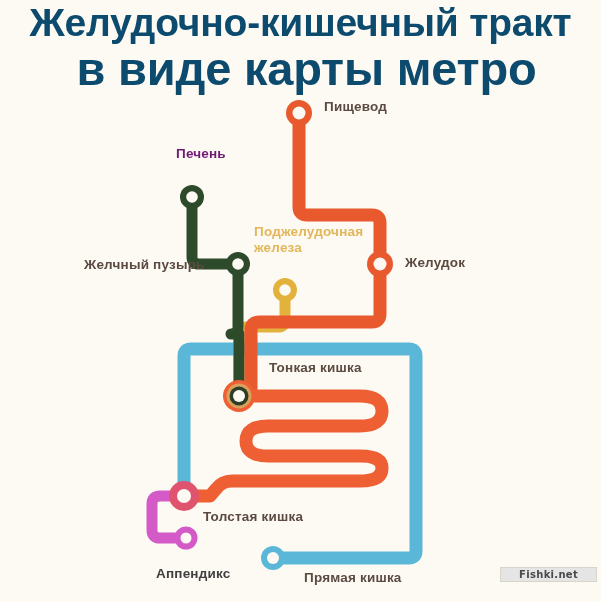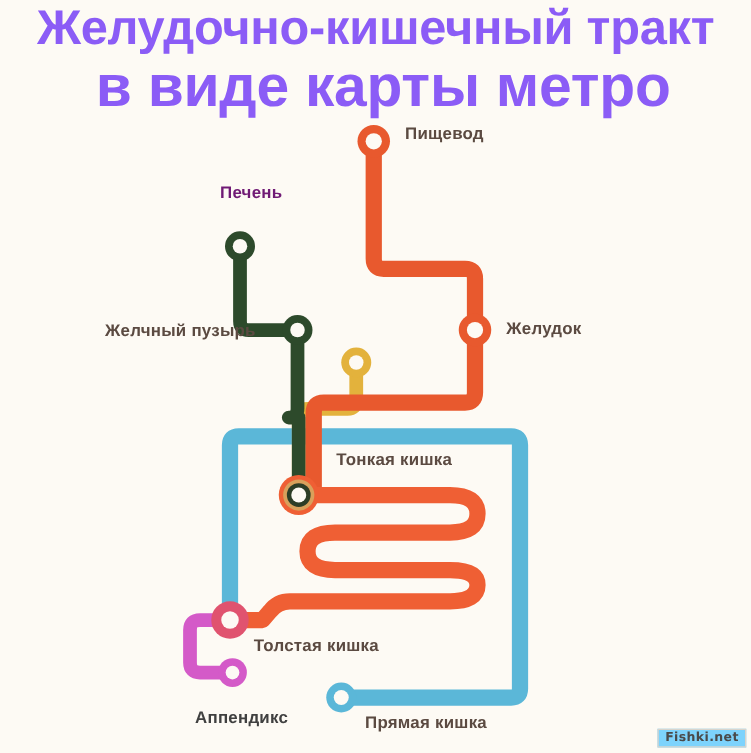--- a/index.html
+++ b/index.html
@@ -8,21 +8,21 @@
     background:#fdfaf4;
     font-family:"Liberation Sans","DejaVu Sans",sans-serif;
     overflow:hidden;
     position:relative;
   }
   #stage{position:relative;width:601px;height:602px;}
 
   .title-block{
     position:absolute;left:0;top:2px;width:601px;
     text-align:center;
-    color:#8b5cf6;
+    color:#0c4a6e;
     font-weight:bold;
     line-height:1.08;
     letter-spacing:-0.2px;
   }
   .title-line1{font-size:39px;}
   .title-line2{font-size:47px;padding-left:12px;}
 
   svg#map{position:absolute;left:0;top:0;width:601px;height:602px;}
 
   .label{
@@ -32,27 +32,27 @@
     white-space:nowrap;
     letter-spacing:0.2px;
   }
   .lbl-dark{color:#5b4a41;}
   .lbl-green{color:#701a75;}
   .lbl-gold{color:#e2b659;}
   .lbl-magenta{color:#404040;}
   .lbl-2line{line-height:1.18;white-space:normal;width:140px;}
 
   .watermark{
-    position:absolute;right:4px;bottom:4px;
-    background:#7dd3fc;
+    position:absolute;right:4px;bottom:20px;
+    background:#e5e5e5;
     border:1px solid #d8d4cc;
     color:#4a4a4a;
     font-size:10px;
     font-weight:bold;
-    padding:1px 5px;
+    padding:1px 18px;
     letter-spacing:0.3px;
     font-family:"DejaVu Sans",sans-serif;
   }
 </style>
 </head>
 <body>
 
 <div id="stage">
 
   <div class="title-block">
@@ -114,19 +114,20 @@
 
       <circle cx="273" cy="558" r="12" fill="#5bb7d8"></circle>
       <circle cx="273" cy="558" r="6" fill="#fdfaf4"></circle>
     </g>
   </svg>
 
   <div class="label lbl-dark" style="left:324px;top:99px;text-align:center;">Пищевод</div>
   <div class="label lbl-dark" style="left:405px;top:255px;">Желудок</div>
   <div class="label lbl-green" style="left:176px;top:146px;">Печень</div>
   <div class="label lbl-dark" style="left:84px;top:257px;">Желчный пузырь</div>
+  <div class="label lbl-gold lbl-2line" style="left:254px;top:224px;">Поджелудочная железа</div>
   <div class="label lbl-dark" style="left:259px;top:360px;padding-left:10px;">Тонкая кишка</div>
   <div class="label lbl-dark" style="left:203px;top:509px;">Толстая кишка</div>
   <div class="label lbl-magenta" style="left:156px;top:566px;">Аппендикс</div>
-  <div class="label lbl-dark" style="left:292px;top:570px;">Прямая кишка</div>
+  <div class="label lbl-dark" style="left:304px;top:570px;">Прямая кишка</div>
 
   <div class="watermark">Fishki.net</div>
 </div>
 
 </body></html>

